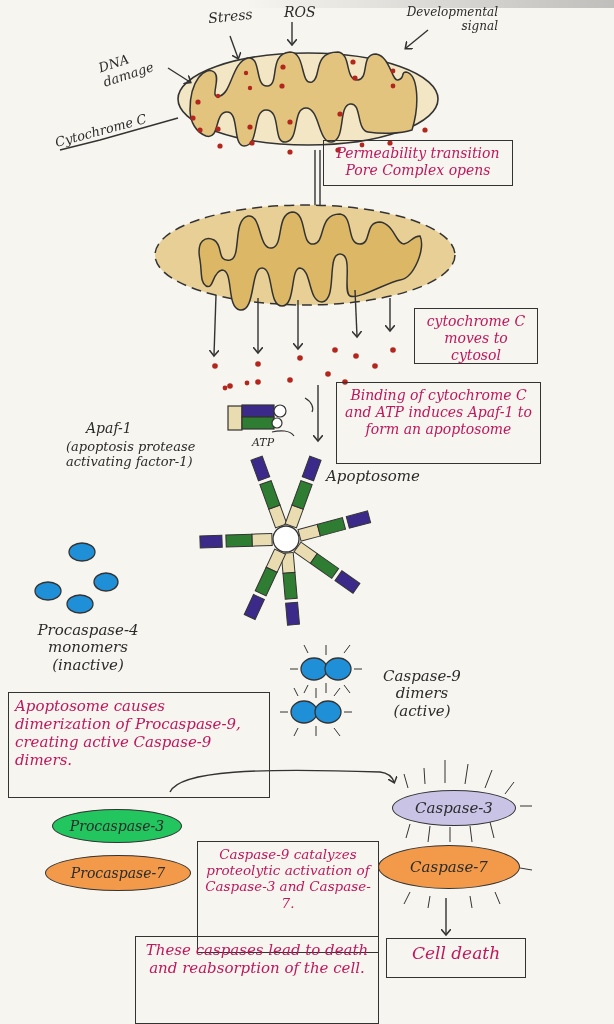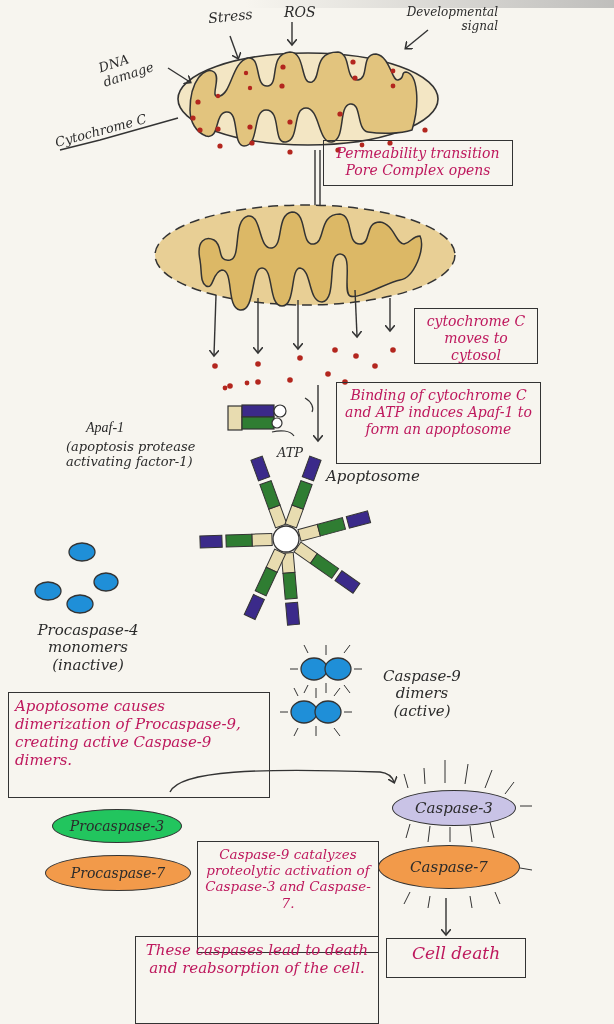--- a/index.html
+++ b/index.html
@@ -214,22 +214,22 @@
 <div class="hw" style="left:100px;top:52px;font-size:13px;transform:rotate(-18deg);width:60px;">DNA damage</div>
 <div class="hw" style="left:208px;top:8px;font-size:14px;transform:rotate(-6deg);">Stress</div>
 <div class="hw" style="left:284px;top:4px;font-size:14px;">ROS</div>
 <div class="hw" style="left:368px;top:6px;font-size:12px;width:130px;text-align:right;">Developmental signal</div>
 <div class="hw" style="left:54px;top:124px;font-size:13px;transform:rotate(-15deg);">Cytochrome C</div>
 
 <div class="box" style="left:323px;top:140px;width:190px;height:46px;">Permeability transition Pore Complex opens</div>
 <div class="box" style="left:414px;top:308px;width:124px;height:56px;">cytochrome C moves to cytosol</div>
 <div class="box" style="left:336px;top:382px;width:205px;height:82px;font-size:14px;">Binding of cytochrome C and ATP induces Apaf-1 to form an apoptosome</div>
 
-<div class="hw" style="left:252px;top:446px;font-size:13px;margin-left:25px;">ATP</div>
-<div class="hw" style="left:86px;top:420px;font-size:14px;font-family:Liberation Serif, serif;">Apaf-1</div>
+<div class="hw" style="left:252px;top:437px;font-size:11px;">ATP</div>
+<div class="hw" style="left:86px;top:420px;font-size:14px;">Apaf-1</div>
 <div class="hw" style="left:66px;top:440px;font-size:13px;width:190px;">(apoptosis protease activating factor-1)</div>
 <div class="hw" style="left:326px;top:468px;font-size:15px;">Apoptosome</div>
 
 <div class="hw" style="left:18px;top:622px;font-size:15px;width:140px;text-align:center;">Procaspase-4 monomers (inactive)</div>
 <div class="hw" style="left:372px;top:668px;font-size:15px;width:100px;text-align:center;">Caspase-9 dimers (active)</div>
 
 <div class="box" style="left:8px;top:692px;width:262px;height:106px;font-size:15px;text-align:left;">Apoptosome causes dimerization of Procaspase-9, creating active Caspase-9 dimers.</div>
 
 <div class="pill" style="left:52px;top:809px;width:130px;height:34px;background:#22c55e;">Procaspase-3</div>
 <div class="pill" style="left:45px;top:855px;width:146px;height:36px;background:#f29a4a;">Procaspase-7</div>

